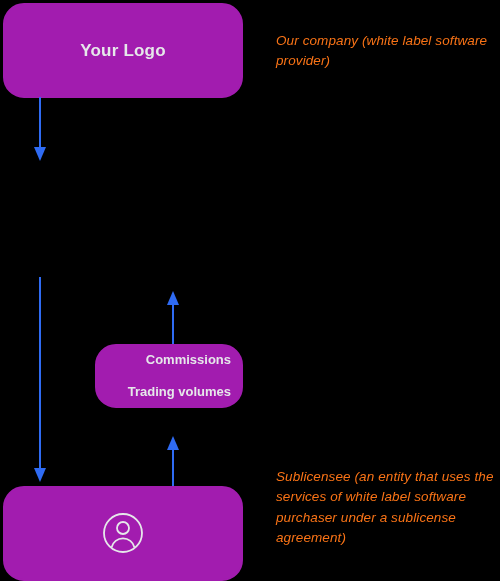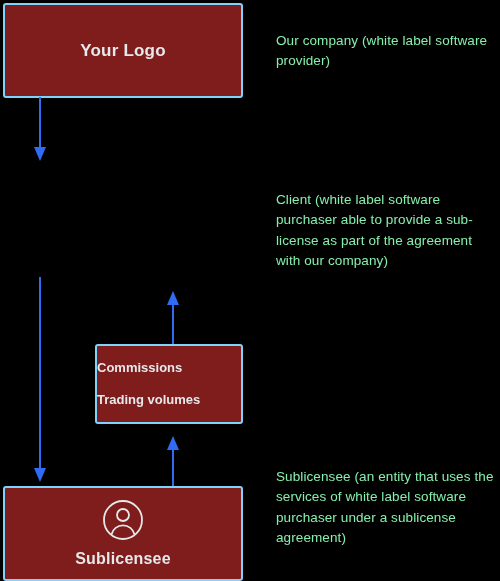--- a/index.html
+++ b/index.html
@@ -19,23 +19,23 @@
     position: absolute;
     left: 0; top: 0;
     width: 500px;
     height: 581px;
   }
 
   
   .node-box {
     position: absolute;
     box-sizing: border-box;
-    border: 2px solid #7dd3fc;
-    border-radius: 3px;
-    background: #7f1d1d;
+    border: 2px solid #a21caf;
+    border-radius: 21px;
+    background: #a21caf;
     display: flex;
     flex-direction: column;
     align-items: center;
     justify-content: center;
   }
   .node-label {
     color: #e6e8ea;
     font-weight: bold;
     letter-spacing: 0.2px;
     text-align: center;
@@ -55,23 +55,23 @@
   #box-client .node-label { font-size: 16px; margin-top: 7px; }
 
   #box-sublicensee {
     left: 3px; top: 486px;
     width: 240px; height: 95px;
   }
   #box-sublicensee .node-label { font-size: 16px; margin-top: 7px; }
 
   #box-commissions {
     left: 95px; top: 344px;
-    width: 148px; height: 80px;
+    width: 148px; height: 64px;
     justify-content: center;
-    align-items: flex-start;
+    align-items: flex-end;
     padding-right: 10px;
   }
   #box-commissions .kv-line {
     color: #e6e8ea;
     font-size: 13px;
     font-weight: bold;
     line-height: 1.1;
     white-space: nowrap;
     text-align: right;
   }
@@ -87,25 +87,26 @@
 
   
   .arrow-svg {
     position: absolute;
     overflow: visible;
   }
 
   
   .note {
     position: absolute;
-    color: #86efac;
+    color: #f97316;
     font-size: 13.5px;
     line-height: 1.5;
     width: 218px;
     letter-spacing: 0.1px;
+    font-style: italic;
   }
   #note-company      { left: 276px; top: 31px; }
   #note-client       { left: 276px; top: 190px; }
   #note-sublicensee  { left: 276px; top: 467px; }
 </style>
 </head>
 <body>
 
 <div id="diagram-root">
 
@@ -138,22 +139,20 @@
     <line x1="14" y1="52" x2="14" y2="10" stroke="#2f6bf3" stroke-width="2"></line>
     <polygon points="14,0 8,14 20,14" fill="#2f6bf3"></polygon>
   </svg>
 
   <div class="node-box" id="box-sublicensee">
     <svg class="person-icon" viewBox="0 0 42 42">
       <circle cx="21" cy="21" r="19" fill="none" stroke="#e6e8ea" stroke-width="1.8"></circle>
       <circle cx="21" cy="16" r="6" fill="none" stroke="#e6e8ea" stroke-width="1.8"></circle>
       <path d="M9.5 35.5 a11.8 11.8 0 0 1 23 0" fill="none" stroke="#e6e8ea" stroke-width="1.8"></path>
     </svg>
-    <div class="node-label">Sublicensee</div>
   </div>
 
   <div class="note" id="note-company">Our company (white label software provider)</div>
 
-  <div class="note" id="note-client">Client (white label software purchaser able to provide a sub-license as part of the agreement with our company)</div>
 
   <div class="note" id="note-sublicensee">Sublicensee (an entity that uses the services of white label software purchaser under a sublicense agreement)</div>
 
 </div>
 
 </body></html>

